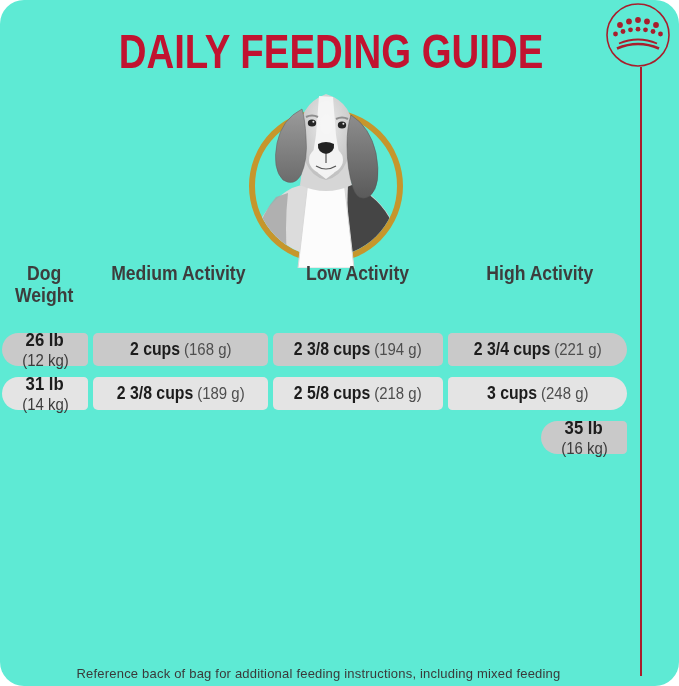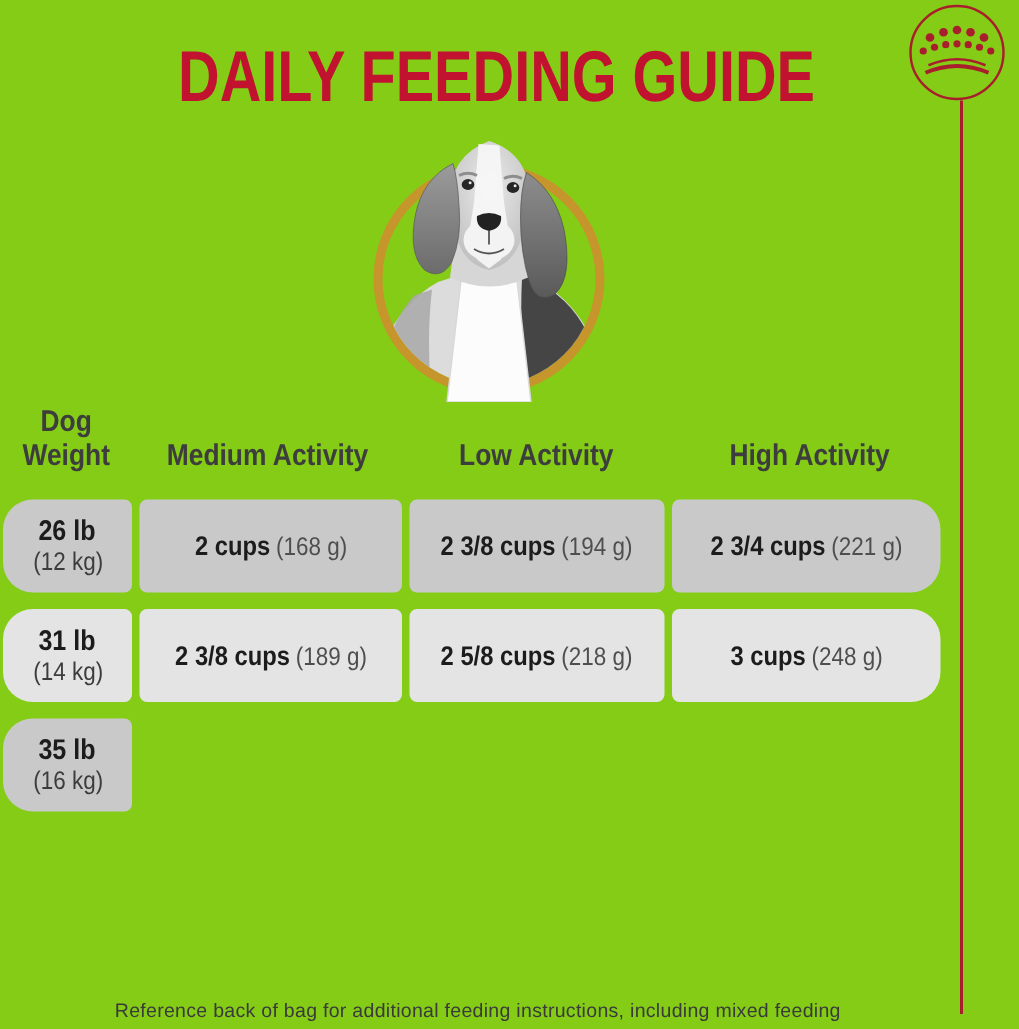--- a/index.html
+++ b/index.html
@@ -1,41 +1,42 @@
 <!DOCTYPE html>
 <html style="--red: #c11330; --logoRed: #a91e2c; --gold: #c6962c; --rowDark: #c9c9c9; --rowLight: #e4e4e4;"><head>
 <meta charset="utf-8">
 <style>
   html,body{margin:0;padding:0;background:#ffffff;}
   .page{
-    position:relative;width:679px;height:686px;background:#84cc16;overflow:hidden;
+    position:relative;width:679px;height:686px;background:#5eead4;overflow:hidden;
     font-family:"Liberation Sans", sans-serif;
+    border-radius:24px;
   }
   
   .title{
     position:absolute;top:28px;left:0;width:662px;margin:0;
     text-align:center;font-size:48px;font-weight:700;line-height:1;
     color:var(--red);letter-spacing:0px;
     transform:scaleX(0.80);
     white-space:nowrap;
   }
   
   .logo{position:absolute;top:2px;left:604px;width:68px;height:66px;}
   .redline{position:absolute;left:640px;top:67px;width:2px;height:609px;background:var(--logoRed);}
   
   .hero{position:absolute;top:85px;left:230px;width:215px;height:183px;}
   
   .thead{
     position:absolute;left:2px;top:262px;width:625px;height:56px;
-    display:flex;gap:10px;align-items:flex-end;
+    display:flex;gap:10px;align-items:flex-start;
     color:#3d3d3d;font-weight:700;font-size:20px;line-height:1.12;
   }
   .thead .hcol{display:flex;justify-content:center;align-items:flex-end;padding-bottom:3px;text-align:center;}
   .rows{position:absolute;left:2px;top:333px;display:flex;flex-direction:column;gap:11px;}
-  .row{display:flex;gap:5px;height:62px;}
+  .row{display:flex;gap:5px;height:33px;justify-content:flex-end;}
   .cell{
     display:flex;flex-direction:column;justify-content:center;align-items:center;
     border-radius:5px;text-align:center;
   }
   .row:nth-child(odd)  .cell{background:var(--rowDark);}
   .row:nth-child(even) .cell{background:var(--rowLight);}
   .cell.weight{border-radius:20px 5px 5px 20px;line-height:1.12;}
   .cell.last{border-radius:5px 20px 20px 5px;}
   .c0{width:86px;} .c1{width:175px;} .c2{width:170px;} .c3{width:179px;}
   .cond{display:inline-block;transform:scaleX(0.88);white-space:nowrap;}

